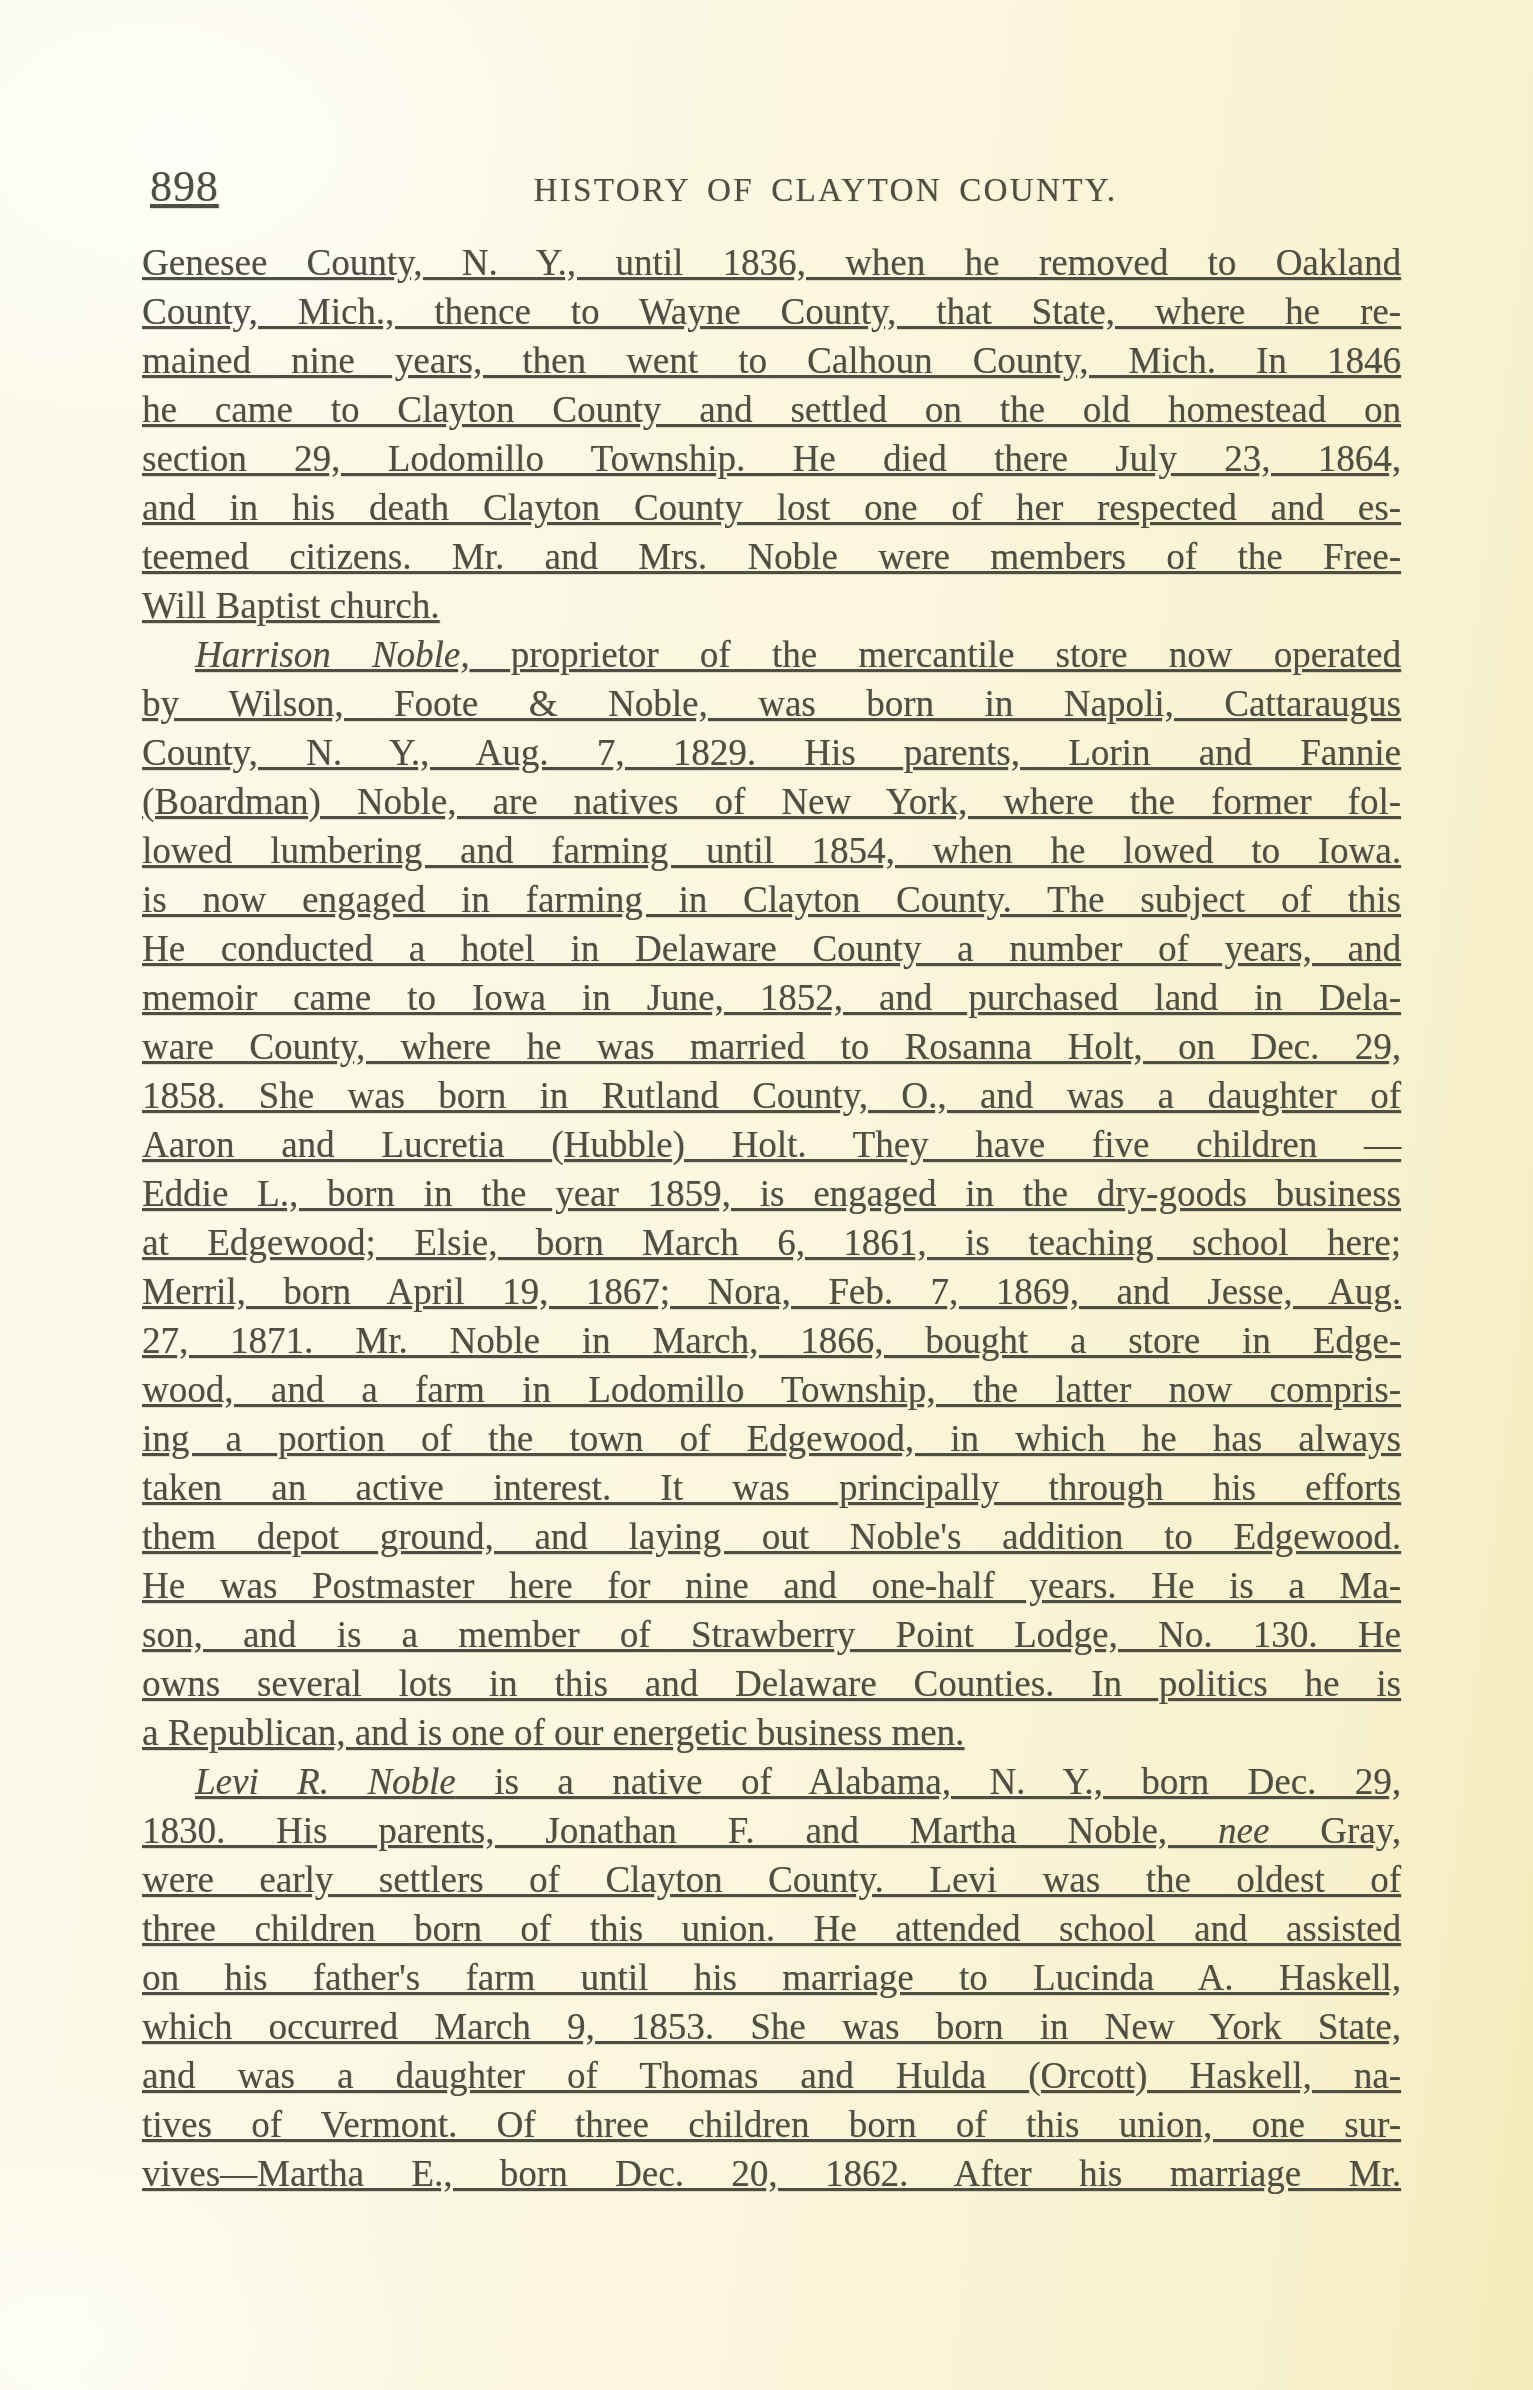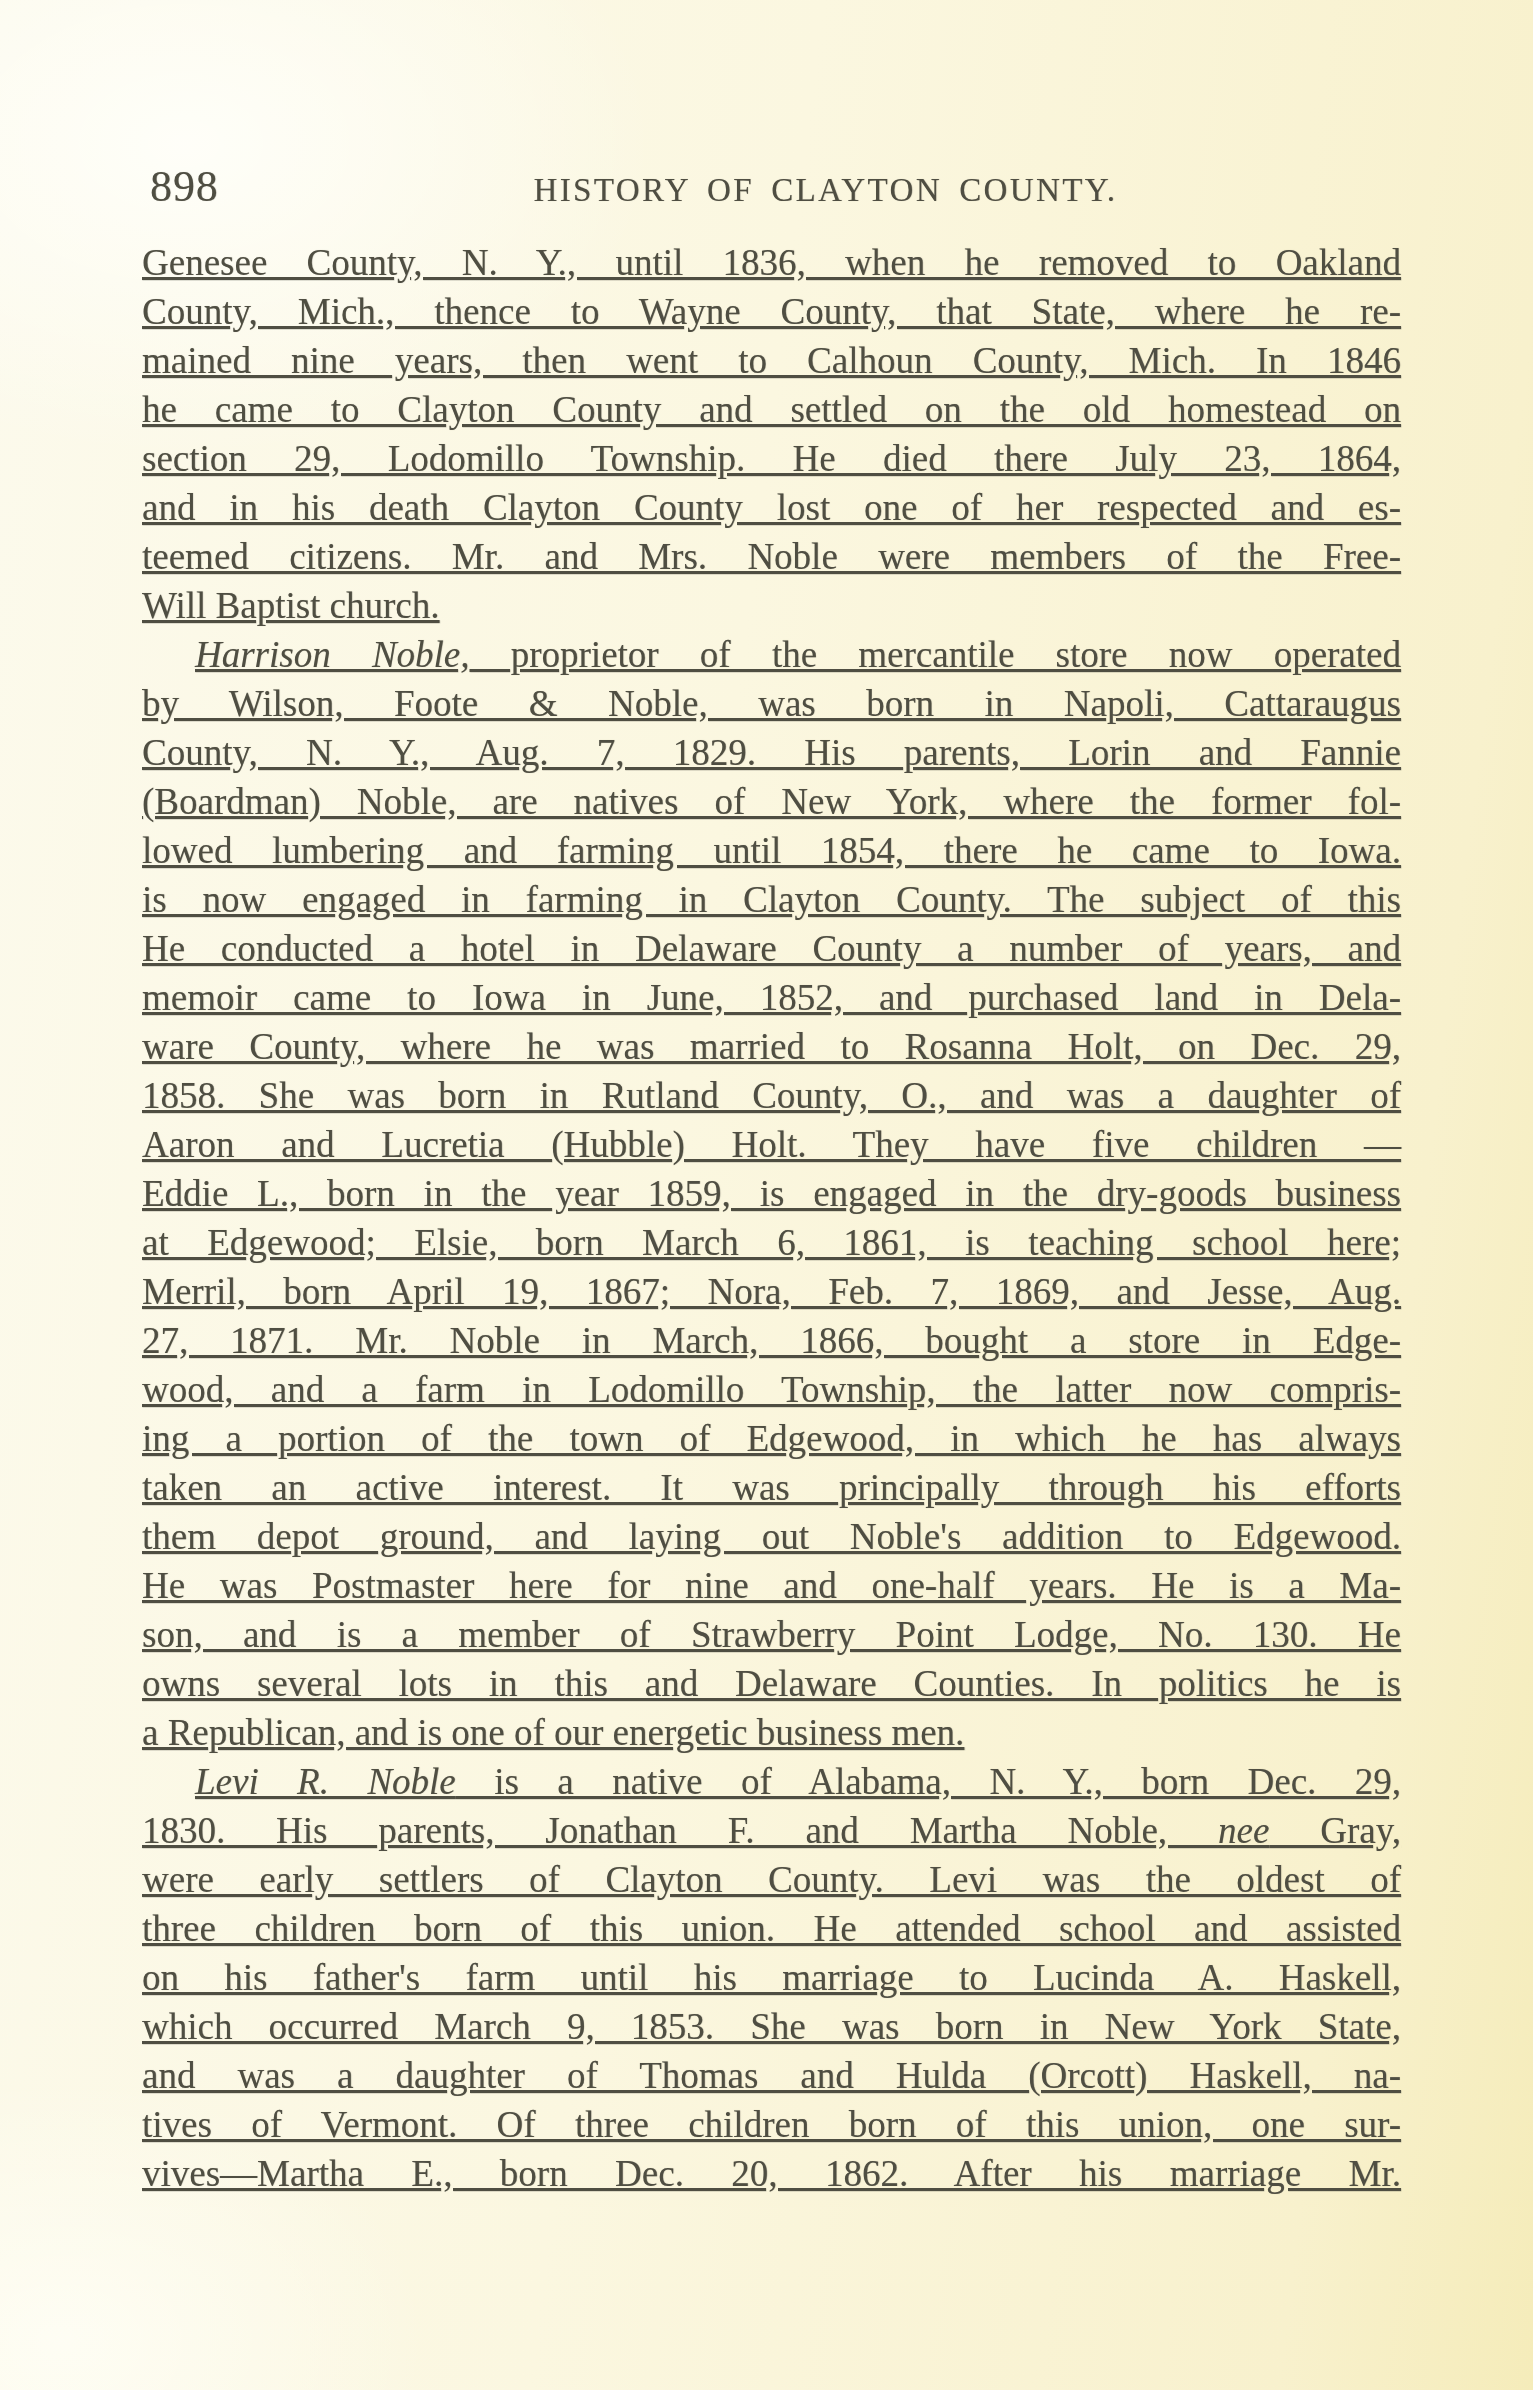--- a/index.html
+++ b/index.html
@@ -18,20 +18,21 @@
     color: #4f4e42;
   }
   .ink {
     text-shadow: 0.4px 0.4px 0.7px rgba(79,78,66,0.45);
   }
   .pagenum {
     position: absolute;
     left: 150px; top: 165px;
     font-size: 44px; line-height: 1;
     letter-spacing: 0.9px;
+    text-decoration: underline;
   }
   .runhead {
     position: absolute;
     top: 174px;
     left: calc(50% + 59px);
     transform: translateX(-50%);
     font-size: 33px; line-height: 1;
     letter-spacing: 2.4px;
     word-spacing: 6.6px;
     white-space: nowrap;
@@ -69,21 +70,21 @@
         <div class="line">section 29, Lodomillo Township. He died there July 23, 1864,</div>
         <div class="line">and in his death Clayton County lost one of her respected and es-</div>
         <div class="line">teemed citizens. Mr. and Mrs. Noble were members of the Free-</div>
         <div class="line noju">Will Baptist church.</div>
       </div>
       <div class="paragraph">
         <div class="line indent"><span class="italic">Harrison Noble,</span><span> proprietor of the mercantile store now operated</span></div>
         <div class="line">by Wilson, Foote &amp; Noble, was born in Napoli, Cattaraugus</div>
         <div class="line">County, N. Y., Aug. 7, 1829. His parents, Lorin and Fannie</div>
         <div class="line">(Boardman) Noble, are natives of New York, where the former fol-</div>
-        <div class="line">lowed lumbering and farming until 1854, there he came to Iowa.</div>
+        <div class="line">lowed lumbering and farming until 1854, when he lowed to Iowa.</div>
         <div class="line">is now engaged in farming in Clayton County. The subject of this</div>
         <div class="line">He conducted a hotel in Delaware County a number of years, and</div>
         <div class="line">memoir came to Iowa in June, 1852, and purchased land in Dela-</div>
         <div class="line">ware County, where he was married to Rosanna Holt, on Dec. 29,</div>
         <div class="line">1858. She was born in Rutland County, O., and was a daughter of</div>
         <div class="line">Aaron and Lucretia (Hubble) Holt. They have five children —</div>
         <div class="line">Eddie L., born in the year 1859, is engaged in the dry-goods business</div>
         <div class="line">at Edgewood; Elsie, born March 6, 1861, is teaching school here;</div>
         <div class="line">Merril, born April 19, 1867; Nora, Feb. 7, 1869, and Jesse, Aug.</div>
         <div class="line">27, 1871. Mr. Noble in March, 1866, bought a store in Edge-</div>

